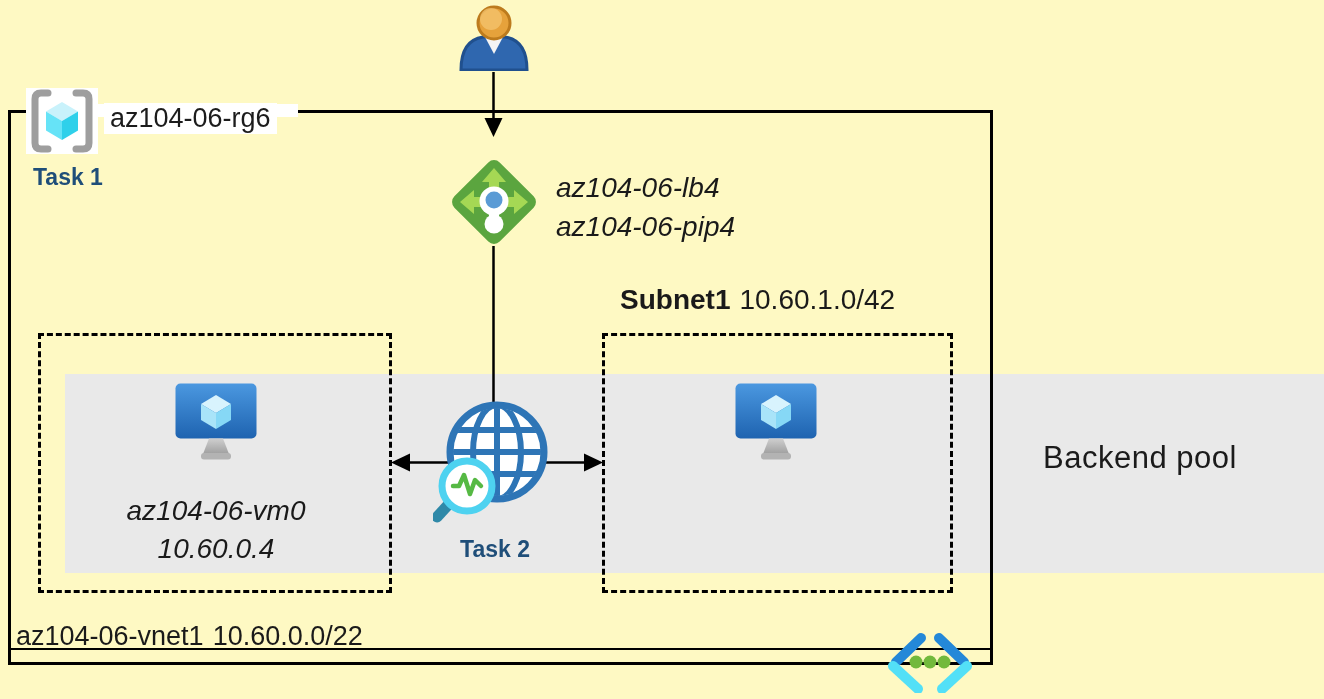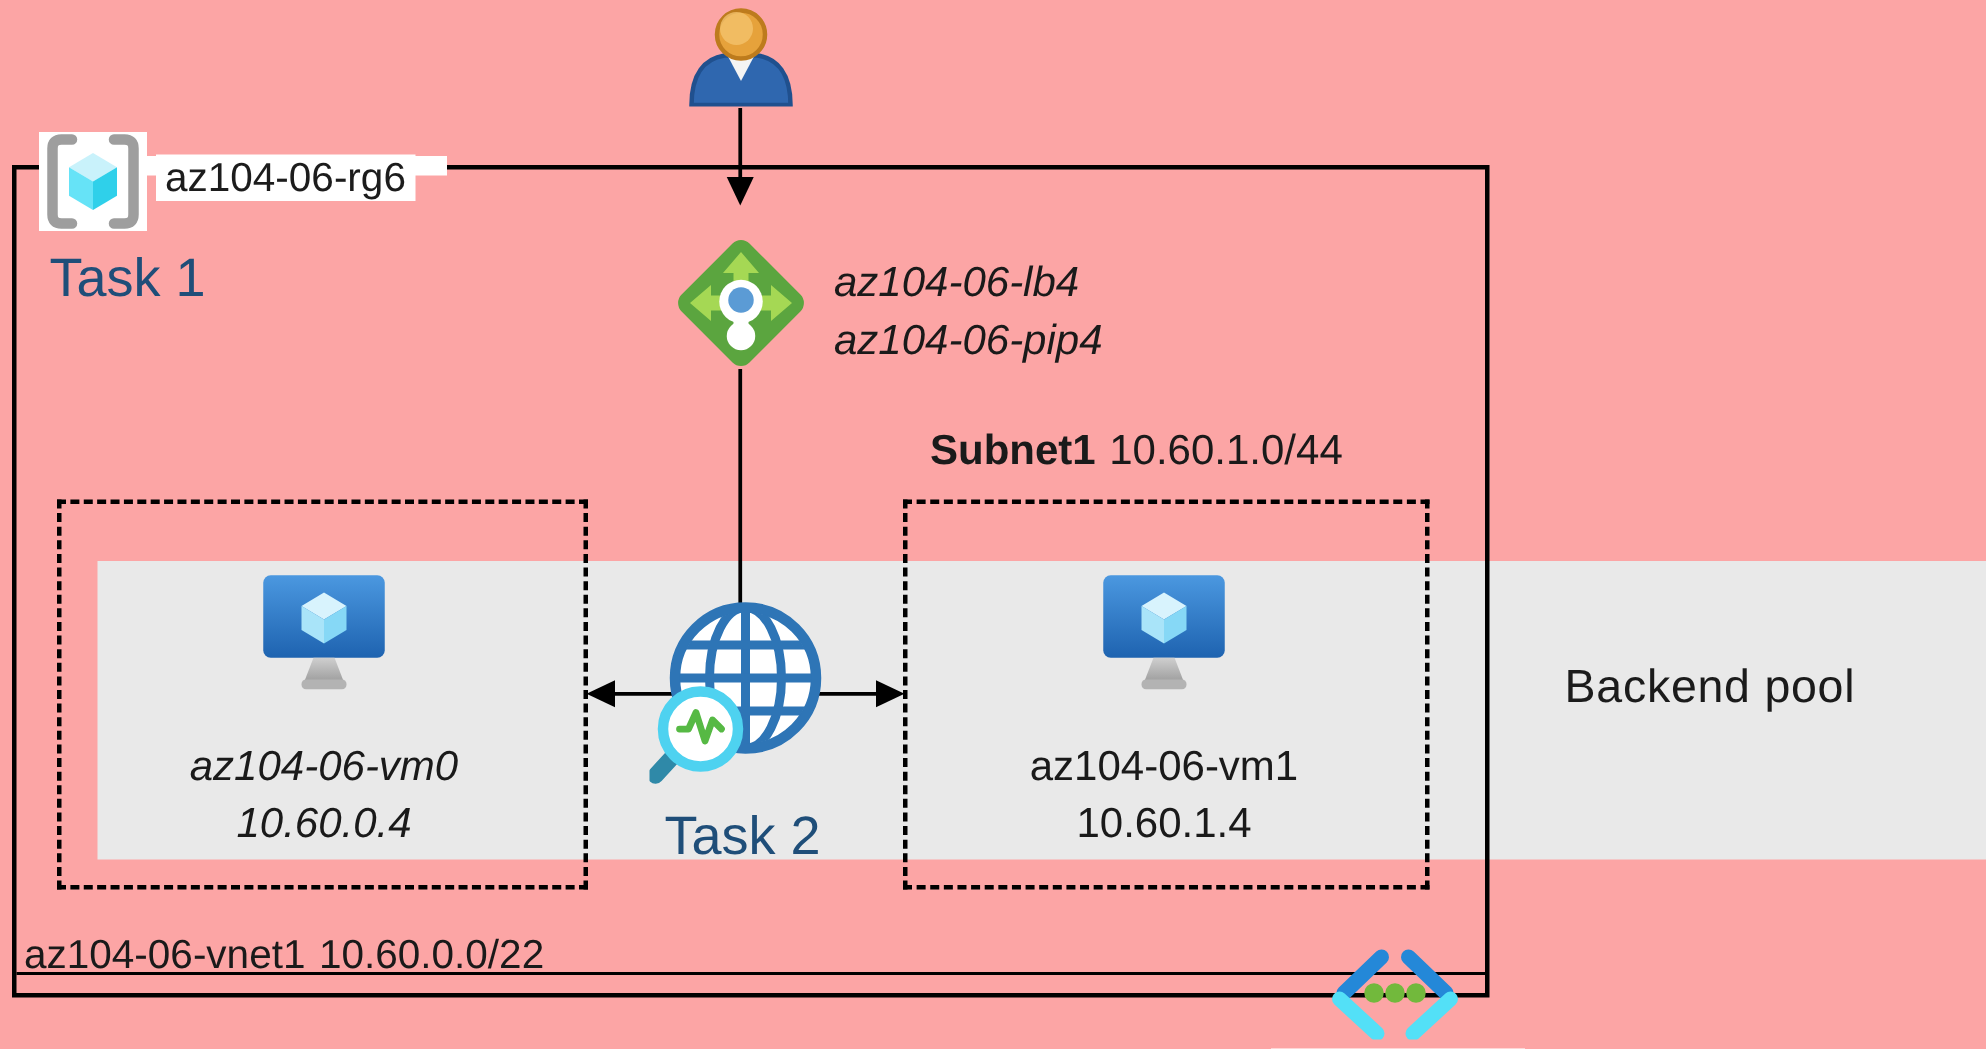--- a/index.html
+++ b/index.html
@@ -1,35 +1,35 @@
 <!DOCTYPE html>
 <html><head>
 <meta charset="utf-8">
 <style>
   html,body{margin:0;padding:0;background:#fff;}
   #stage{
-    position:relative;width:1324px;height:699px;overflow:hidden;background:#fca5a5;
+    position:relative;width:1324px;height:699px;overflow:hidden;background:#fef9c3;
     font-family:"Liberation Sans", sans-serif;color:#1a1a1a;
   }
   .abs{position:absolute;}
 
   
   .band{left:65px;top:374px;width:1259px;height:199px;background:#e9e9e9;z-index:0;}
 
   
   .rg-box{left:8px;top:110px;width:985px;height:555px;border:3px solid #000;box-sizing:border-box;z-index:1;background:transparent;}
 
   
   .vnet-line{left:11px;top:648px;width:979px;height:0;border-top:2px solid #000;z-index:1;}
 
   
   .border-cover{left:40px;top:104px;width:258px;height:13px;background:#fff;z-index:2;}
 
   .rg-name{left:104px;top:103px;font-size:27px;background:#fff;padding:0 6px;z-index:3;color:#1c1c1c;}
-  .task{font-weight:normal;font-size:36px;color:#1f4e79;z-index:3;}
+  .task{font-weight:bold;font-size:23px;color:#1f4e79;z-index:3;}
   .task1{left:33px;top:164px;}
   .task2{left:415px;top:536px;width:160px;text-align:center;}
 
   .lb-labels{left:556px;top:168px;font-size:28px;line-height:39px;z-index:3;font-style:italic;}
 
   .subnet-box{border:3px dashed #000;box-sizing:border-box;z-index:1;background:transparent;}
   .subnet0-box{left:38px;top:333px;width:354px;height:260px;}
   .subnet1-box{left:602px;top:333px;width:351px;height:260px;}
   .subnet-label{top:284px;font-size:28px;z-index:2;}
   .subnet0-label{left:58px;}
@@ -121,21 +121,21 @@
   </svg>
 
   <div class="abs lb-labels">
     <div>az104-06-lb4</div>
     <div>az104-06-pip4</div>
   </div>
 
   <div class="abs subnet-box subnet0-box"></div>
 
   <div class="abs subnet-label subnet1-label">
-    <span class="sname">Subnet1</span><span>10.60.1.0/44</span>
+    <span class="sname">Subnet1</span><span>10.60.1.0/42</span>
   </div>
   <div class="abs subnet-box subnet1-box"></div>
 
   <svg class="abs icon" style="left:174px;top:382px;z-index:2" width="84" height="82" viewBox="0 0 84 82">
     <rect x="1.5" y="1.5" width="81" height="55" rx="5" fill="url(#vmScreen)"></rect>
     <polygon points="42,13 57,22 42,31 27,22" fill="#d8f3fd"></polygon>
     <polygon points="27,22 42,31 42,47 27,38" fill="#a9e4f9"></polygon>
     <polygon points="57,22 42,31 42,47 57,38" fill="#86d8f6"></polygon>
     <polygon points="35,56.5 49,56.5 55,72 29,72" fill="url(#vmStand)"></polygon>
     <rect x="27" y="71" width="30" height="6.5" rx="3" fill="#b3b3b3"></rect>
@@ -146,24 +146,20 @@
   </div>
 
   <svg class="abs icon" style="left:734px;top:382px;z-index:2" width="84" height="82" viewBox="0 0 84 82">
     <rect x="1.5" y="1.5" width="81" height="55" rx="5" fill="url(#vmScreen)"></rect>
     <polygon points="42,13 57,22 42,31 27,22" fill="#d8f3fd"></polygon>
     <polygon points="27,22 42,31 42,47 27,38" fill="#a9e4f9"></polygon>
     <polygon points="57,22 42,31 42,47 57,38" fill="#86d8f6"></polygon>
     <polygon points="35,56.5 49,56.5 55,72 29,72" fill="url(#vmStand)"></polygon>
     <rect x="27" y="71" width="30" height="6.5" rx="3" fill="#b3b3b3"></rect>
   </svg>
-  <div class="abs vm-label vm1-label">
-    <div>az104-06-vm1</div>
-    <div>10.60.1.4</div>
-  </div>
 
   <svg class="abs globe-icon" style="left:433px;top:394px" width="130" height="130" viewBox="0 0 130 130">
     <defs>
         <clipPath id="globeClip">
           <circle cx="64" cy="58" r="44"></circle>
         </clipPath>
       </defs>
     <circle cx="64" cy="58" r="47" fill="#fff" stroke="#2e75b6" stroke-width="7"></circle>
     <g clip-path="url(#globeClip)" stroke="#2e75b6" stroke-width="6" fill="none">
       <line x1="64" y1="8" x2="64" y2="108"></line>

